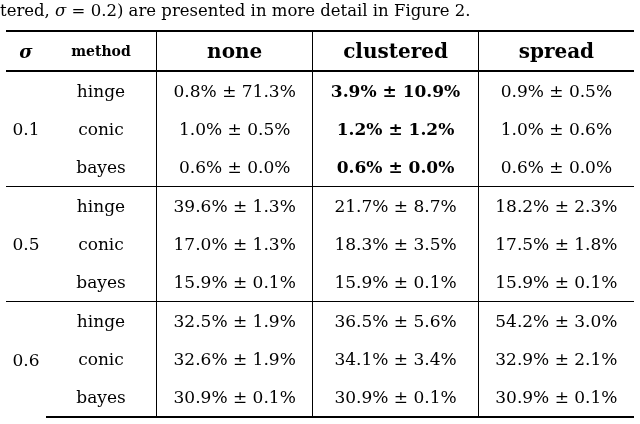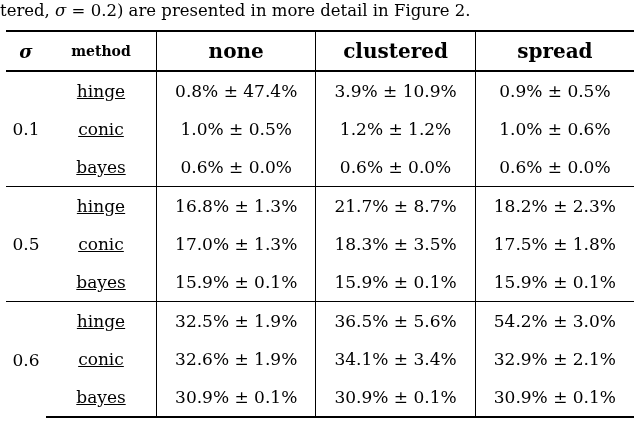--- a/index.html
+++ b/index.html
@@ -76,28 +76,27 @@
     width: 110px;
   }
   td.sigma-cell {
     width: 40px;
     font-size: 17px;
   }
   td.method-cell {
     width: 110px;
     font-size: 17px;
     text-align: center;
-    text-decoration: underline;
   }
   td.val {
     height: 38px;
     font-size: 17px;
   }
   td.val.bold {
-    font-weight: normal;
+    font-weight: bold;
   }
 </style>
 </head>
 <body>
 
 <div class="page">
 
   <div class="caption-line"><span>tered, </span><span class="mathit">σ</span><span> = 0.2) are presented in more detail in Figure 2.</span></div>
 
   <table class="results">
@@ -108,41 +107,41 @@
         <th class="hdr vl">none</th>
         <th class="hdr vl">clustered</th>
         <th class="hdr vl">spread</th>
       </tr>
     </thead>
     <tbody>
 
       <tr class="blockstart">
         <td class="sigma-cell" rowspan="3">0.1</td>
         <td class="method-cell">hinge</td>
-        <td class="val vl">0.8% ± 47.4%</td>
+        <td class="val vl">0.8% ± 71.3%</td>
         <td class="val vl bold">3.9% ± 10.9%</td>
         <td class="val vl">0.9% ± 0.5%</td>
       </tr>
       <tr>
         <td class="method-cell">conic</td>
         <td class="val vl">1.0% ± 0.5%</td>
         <td class="val vl bold">1.2% ± 1.2%</td>
         <td class="val vl">1.0% ± 0.6%</td>
       </tr>
       <tr>
         <td class="method-cell">bayes</td>
         <td class="val vl">0.6% ± 0.0%</td>
         <td class="val vl bold">0.6% ± 0.0%</td>
         <td class="val vl">0.6% ± 0.0%</td>
       </tr>
 
       <tr class="blockstart">
         <td class="sigma-cell" rowspan="3">0.5</td>
         <td class="method-cell">hinge</td>
-        <td class="val vl">16.8% ± 1.3%</td>
+        <td class="val vl">39.6% ± 1.3%</td>
         <td class="val vl">21.7% ± 8.7%</td>
         <td class="val vl">18.2% ± 2.3%</td>
       </tr>
       <tr>
         <td class="method-cell">conic</td>
         <td class="val vl">17.0% ± 1.3%</td>
         <td class="val vl">18.3% ± 3.5%</td>
         <td class="val vl">17.5% ± 1.8%</td>
       </tr>
       <tr>

